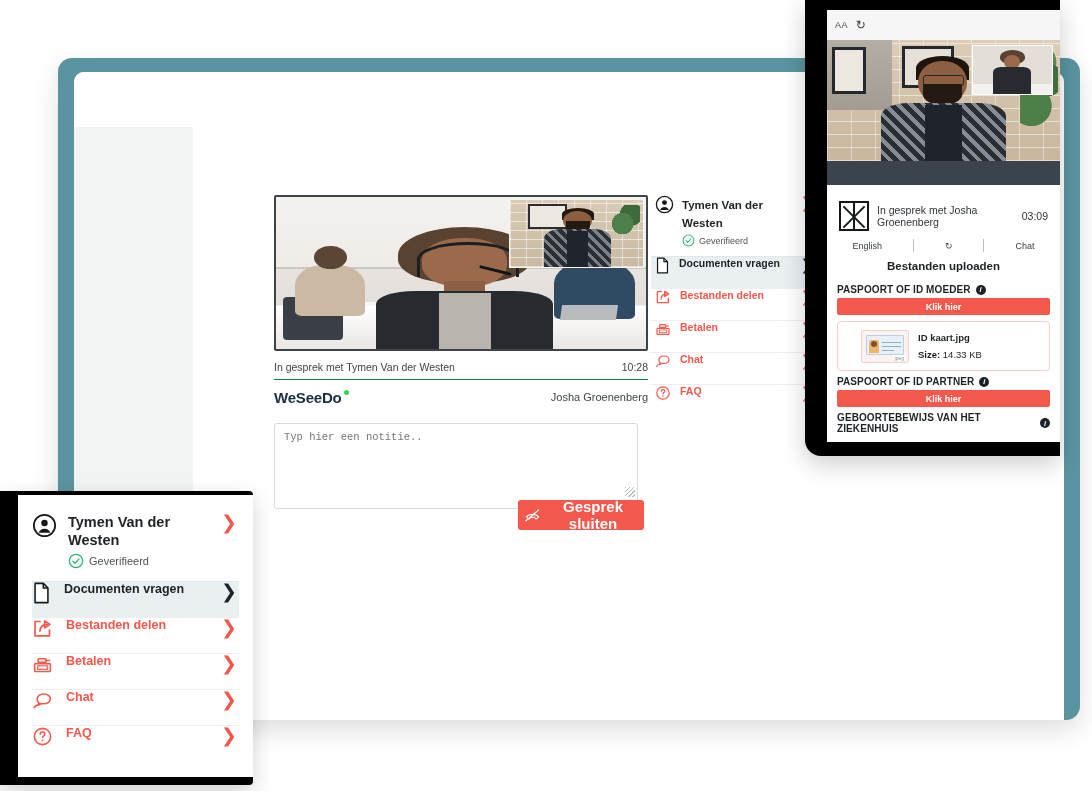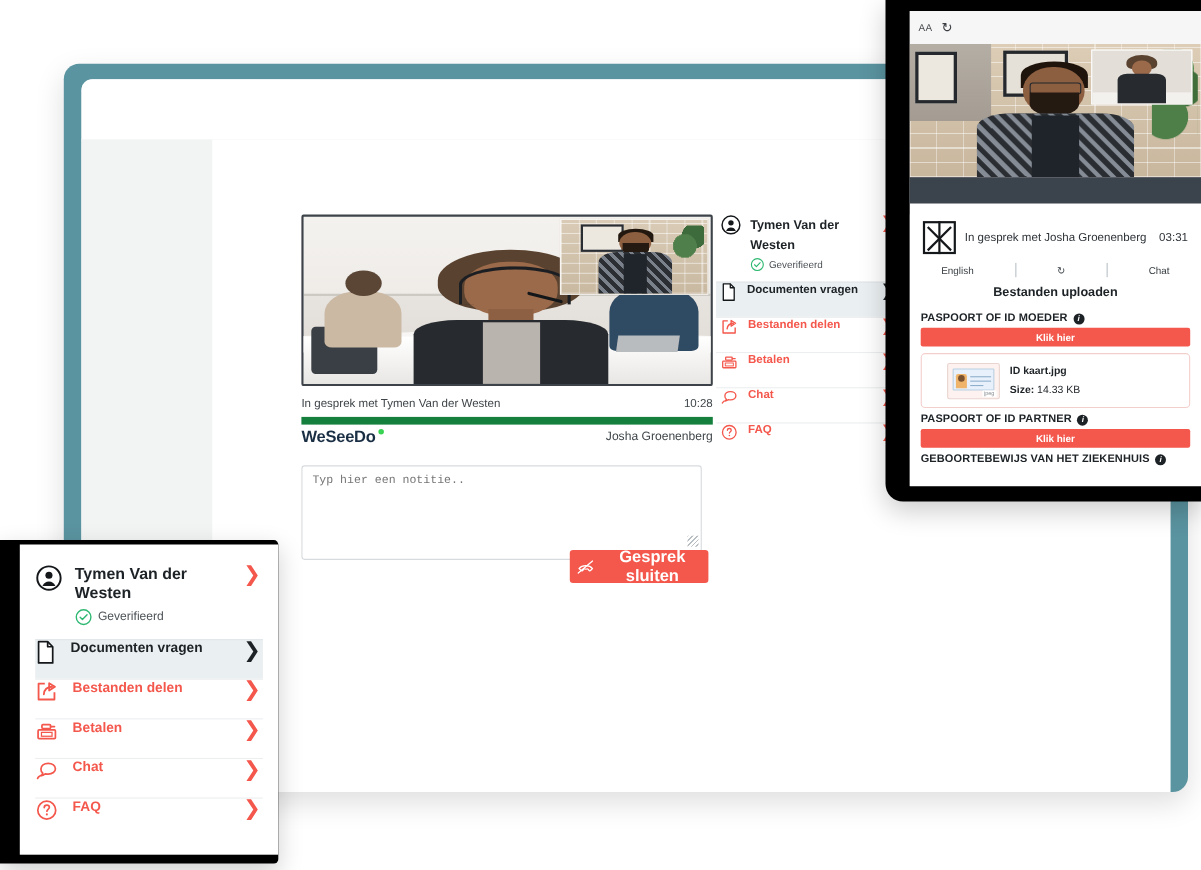--- a/index.html
+++ b/index.html
@@ -72,21 +72,21 @@
   .pip .plant{position:absolute;right:2%;top:8%;width:22%;height:46%;background:radial-gradient(circle at 40% 60%,#4f7f4a 0 42%,transparent 43%),radial-gradient(circle at 70% 30%,#3e6b3b 0 38%,transparent 39%);}
   .pip .man-head{position:absolute;left:40%;top:16%;width:22%;height:30%;border-radius:50%;background:#8d5f41;}
   .pip .man-hair{position:absolute;left:39%;top:12%;width:24%;height:18%;border-radius:50% 50% 0 0;background:#23180f;}
   .pip .man-beard{position:absolute;left:42%;top:32%;width:18%;height:16%;border-radius:0 0 50% 50%;background:#241a12;}
   .pip .man-body{position:absolute;left:26%;top:44%;width:50%;height:56%;background:
       repeating-linear-gradient(45deg,#2b2f34 0 4px,#7a818a 4px 7px),#2b2f34;border-radius:26% 26% 0 0;}
   .pip .man-tee{position:absolute;left:43%;top:46%;width:16%;height:54%;background:#20252b;}
 
   .video-caption{
     position:absolute;left:81px;top:228px;width:374px;height:24px;
-    border-bottom:7px solid #15803d;display:flex;align-items:center;
+    border-bottom:1px solid #15803d;display:flex;align-items:center;
     justify-content:space-between;color:#3f4549;font-size:10.5px;
   }
   .brandrow{position:absolute;left:81px;top:252px;width:374px;height:36px;display:flex;align-items:center;justify-content:space-between;}
   .brand{font-size:15px;font-weight:bold;color:#1a2e44;letter-spacing:-.2px;position:relative;}
   .brand .dot{position:absolute;right:-7px;top:1px;width:5px;height:5px;border-radius:50%;background:#39d353;}
   .guest{font-size:11px;color:#3f4549;}
 
   .note-box{
     position:absolute;left:81px;top:296px;width:364px;height:86px;
     border:1px solid #d7dbde;border-radius:3px;background:#fff;
@@ -113,21 +113,21 @@
     border-top:1px solid #eceeef;cursor:pointer;
   }
   .menu-row.active{background:#eaeff1;border-top-color:#e2e6e8;}
   .menu-row .lbl{flex:1;font-size:10.5px;font-weight:bold;color:#f4574c;}
   .menu-row.active .lbl{color:#1d2226;}
   .chev{font-size:15px;line-height:1;color:#f4574c;font-weight:300;}
   .menu-row.active .chev{color:#1d2226;}
 
   
   .phone{
-    position:absolute;left:805px;top:0;width:287px;height:456px;
+    position:absolute;left:805px;top:0;width:255px;height:456px;
     background:#000;border-radius:0 0 0 16px;box-shadow:0 8px 24px rgba(0,0,0,.2);
     overflow:hidden;
   }
   .phone-screen{position:absolute;left:22px;top:10px;right:0;bottom:14px;background:#fff;overflow:hidden;}
   .safari-bar{height:30px;background:#f6f6f7;display:flex;align-items:center;padding:0 8px;gap:8px;}
   .aa{font-size:9px;color:#4a4d50;letter-spacing:.4px;}
   .url-pill{flex:1;height:19px;background:#e9eaec;border-radius:9px;display:flex;align-items:center;justify-content:center;gap:4px;font-size:9.5px;color:#2c2f33;}
   .reload{font-size:12px;color:#3a3d41;}
   .phone-video{position:relative;height:121px;background:#cdbba4;overflow:hidden;}
   .phone-video .brick{position:absolute;inset:0;
@@ -390,21 +390,21 @@
         </div>
       </div>
       <div class="phone-strip"></div>
 
       <div class="phone-content">
         <div class="call-row">
           <span class="logo-sq">
               <span></span>
             </span>
           <span class="call-txt">In gesprek met Josha Groenenberg</span>
-          <span class="call-time">03:31</span>
+          <span class="call-time">03:09</span>
         </div>
 
         <div class="tools">
           <span class="tl">English</span>
           <span class="sep"></span>
           <span class="tl">↻</span>
           <span class="sep"></span>
           <span class="tl">Chat</span>
         </div>
 

